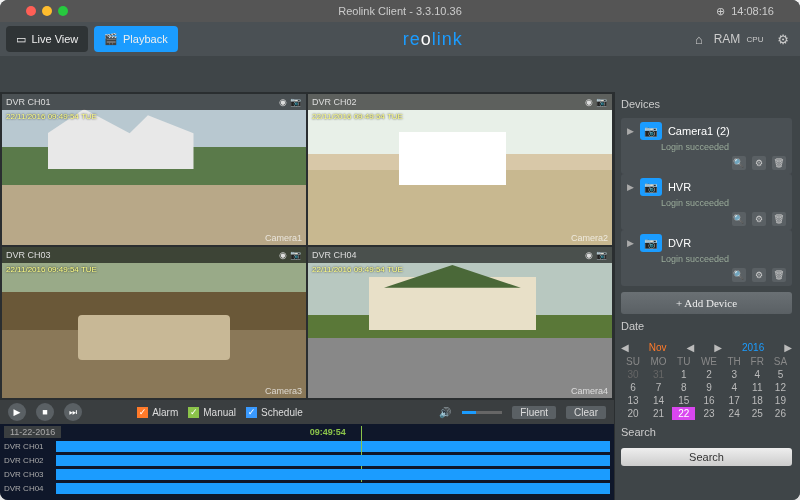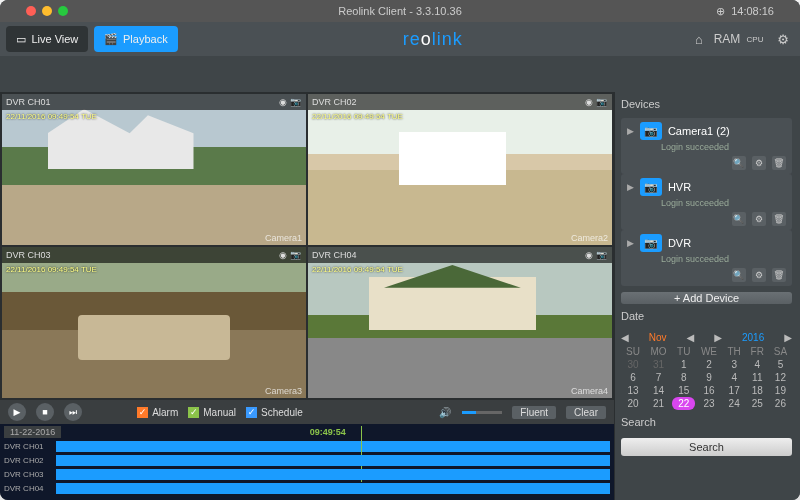--- a/index.html
+++ b/index.html
@@ -58,30 +58,30 @@
 .sidebar { width:186px; background:#3f4548; display:flex; flex-direction:column; padding:6px 8px 6px 6px; gap:6px; border-left:1px solid #2a2e30; overflow:hidden; }
 .side-h { color:#ccc; font-size:11px; margin-bottom:2px; }
 .dev { background:#4a5054; border-radius:3px; padding:4px 6px; display:flex; flex-direction:column; gap:2px; }
 .dev .row1 { display:flex; align-items:center; gap:6px; }
 .dev .arrow { color:#aaa; font-size:9px; }
 .dev .camico { width:22px; height:18px; background:#1b9cff; border-radius:3px; display:flex; align-items:center; justify-content:center; color:#fff; font-size:11px; }
 .dev .name { color:#fff; font-size:11px; }
 .dev .status { color:#9a9; font-size:9px; margin-left:34px; }
 .dev .devbtns { display:flex; gap:6px; justify-content:flex-end; margin-top:2px; }
 .dev .devbtns span{width:14px;height:14px;background:#5a6064;border-radius:2px;display:flex;align-items:center;justify-content:center;font-size:9px;color:#ccc;cursor:pointer}
-.addbtn { background:linear-gradient(#6a7074,#5a6064); color:#eee; font-size:11px; text-align:center; border-radius:3px; cursor:pointer; }
+.addbtn { background:linear-gradient(#6a7074,#5a6064); color:#eee; font-size:11px; text-align:center; padding:5px; border-radius:3px; cursor:pointer;font-family:Liberation Serif, serif; }
 .cal { font-size:10px; color:#bbb; }
 .cal .nav { display:flex; align-items:center; justify-content:space-between; margin:2px 0; }
 .cal .nav span{cursor:pointer}
 .cal .month{color:#ff7a2a}.cal .year{color:#1b9cff}
 .cal table{width:100%;border-collapse:collapse;font-size:10px}
 .cal th{color:#888;padding:1px;font-weight:normal}
 .cal td{text-align:center;padding:1px;color:#bbb;cursor:pointer}
 .cal td.dim{color:#666}
-.cal td.today{background:#d946ef;color:#fff;border-radius:6px}
+.cal td.today{background:#d946ef;color:#fff;border-radius:0}
 .searchbtn { background:linear-gradient(#eee,#ccc); color:#333; font-size:11px; text-align:center; padding:3px; border-radius:3px; cursor:pointer; margin-top:2px; }
 </style>
 </head>
 <body>
 
 <div class="window">
 
   <div class="titlebar">
     <div class="traffic">
       <div class="dot r"></div>

